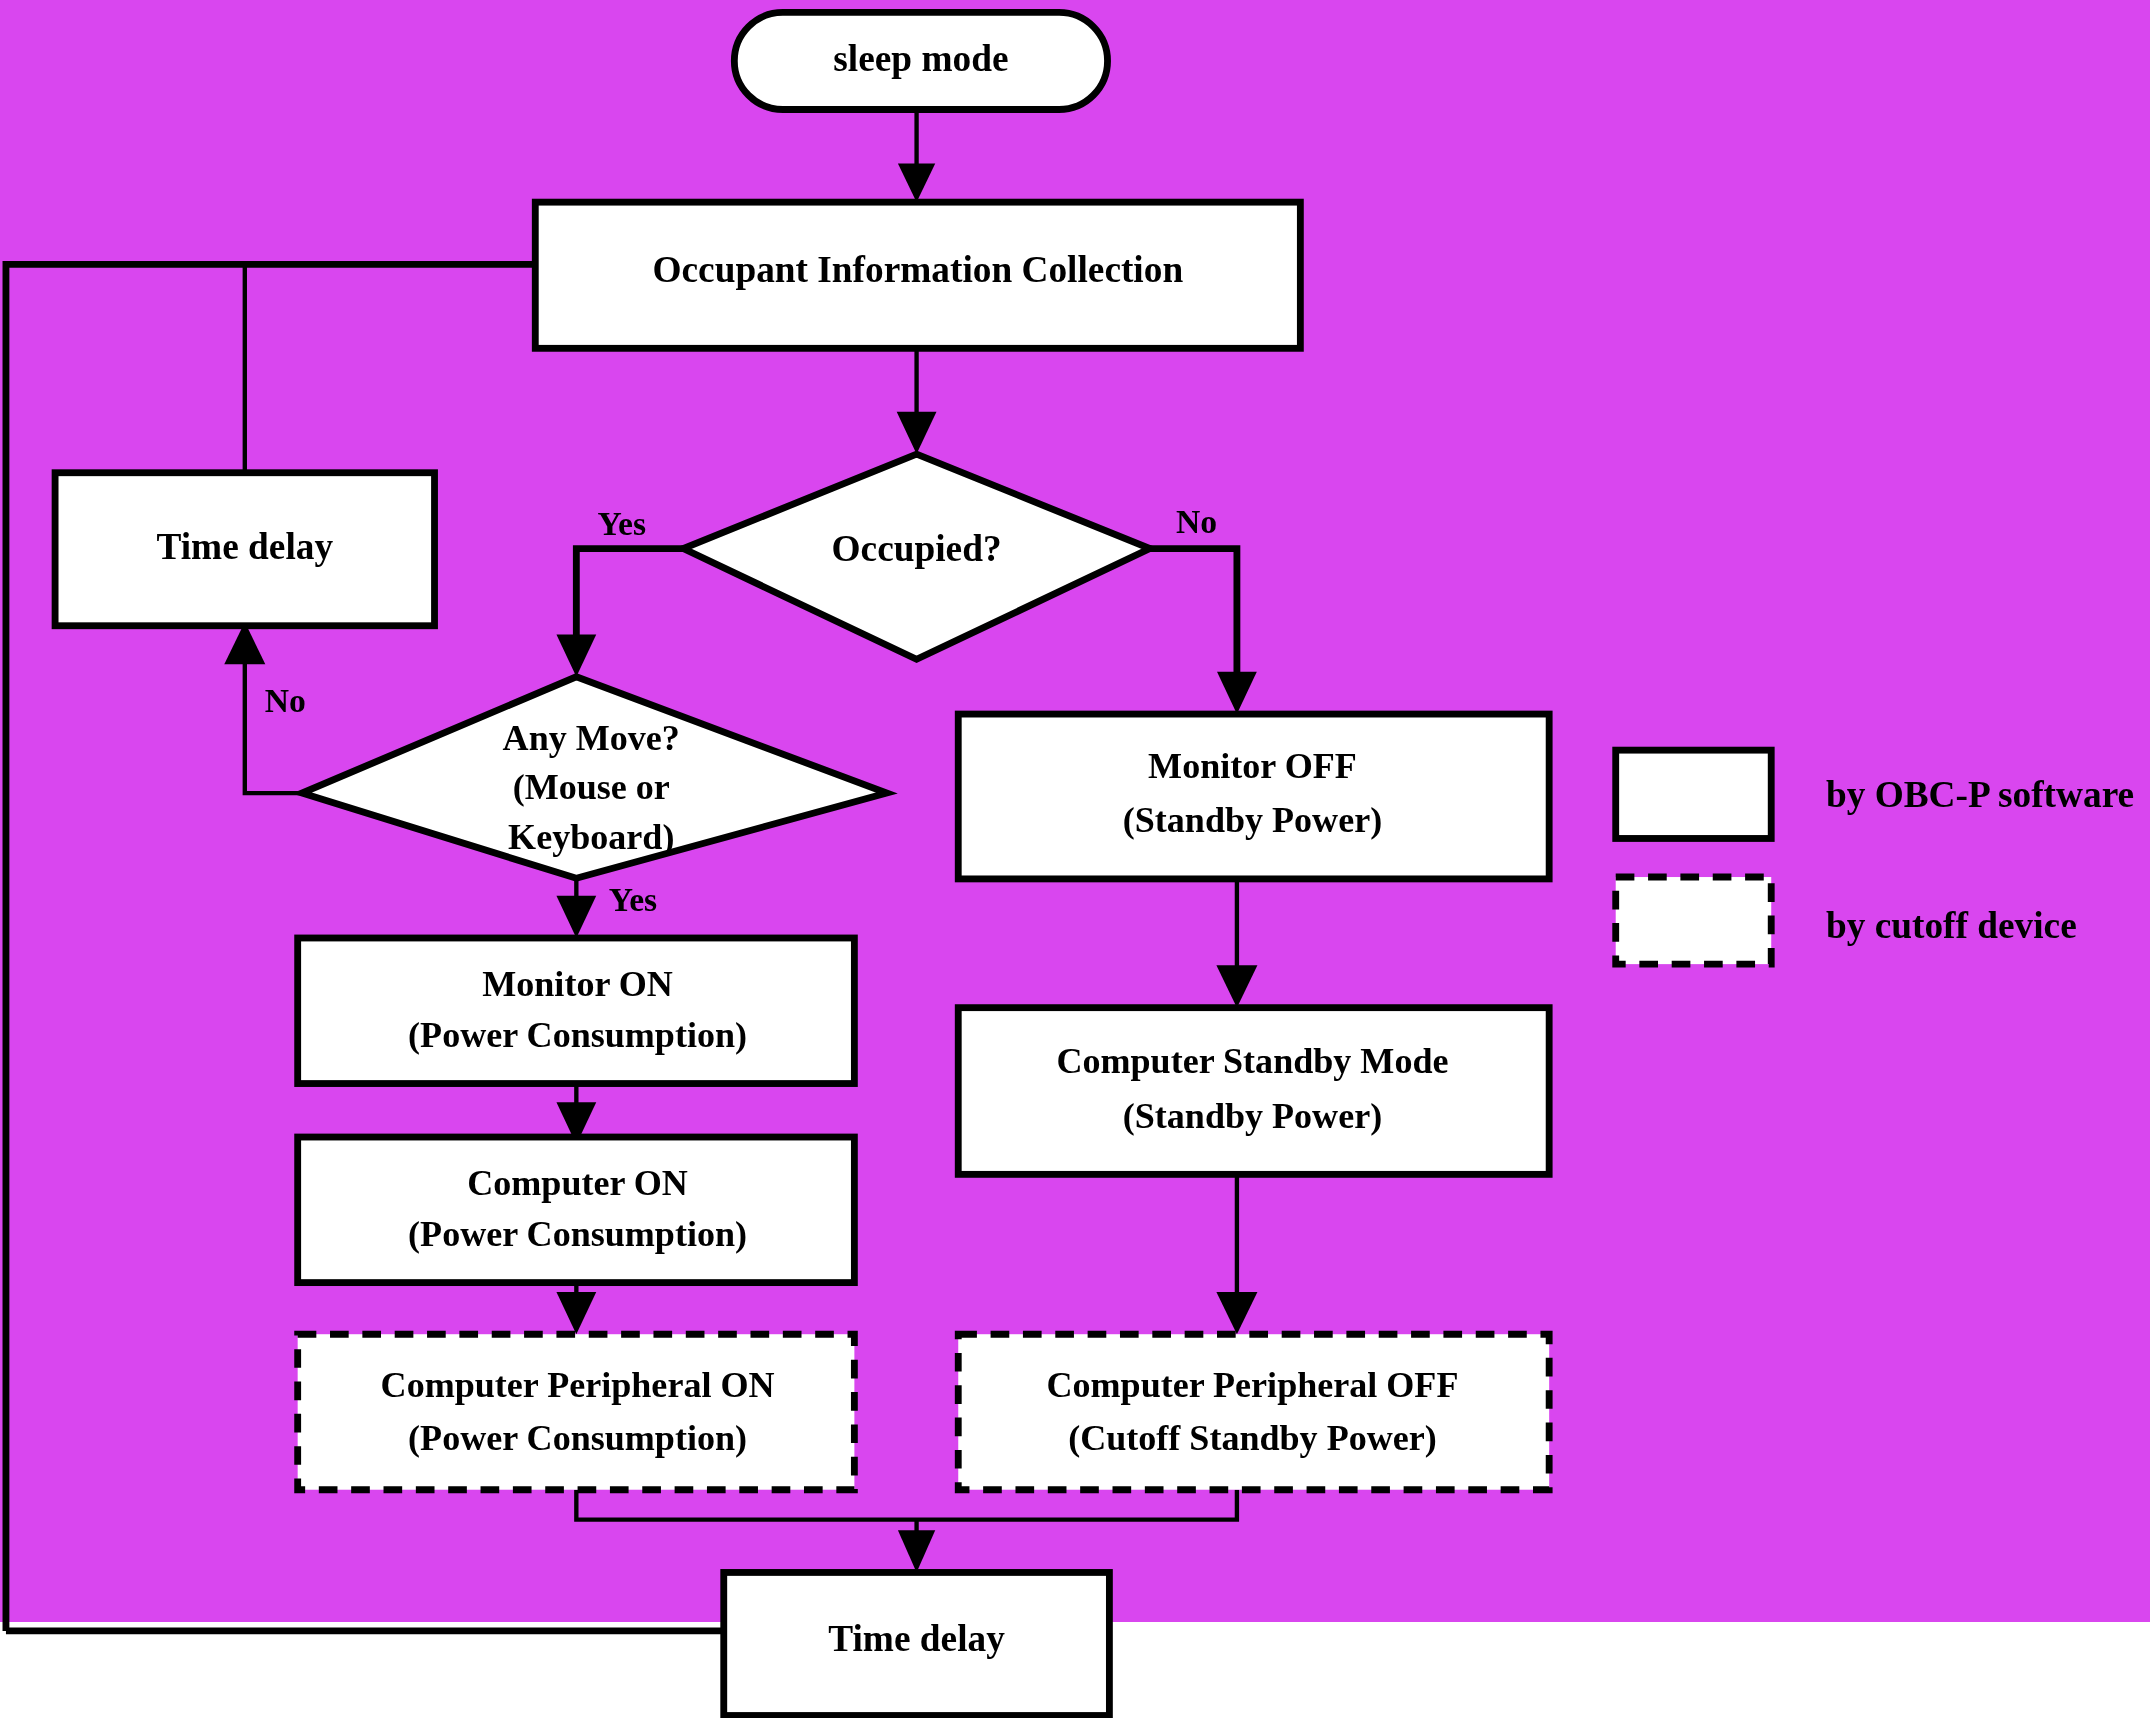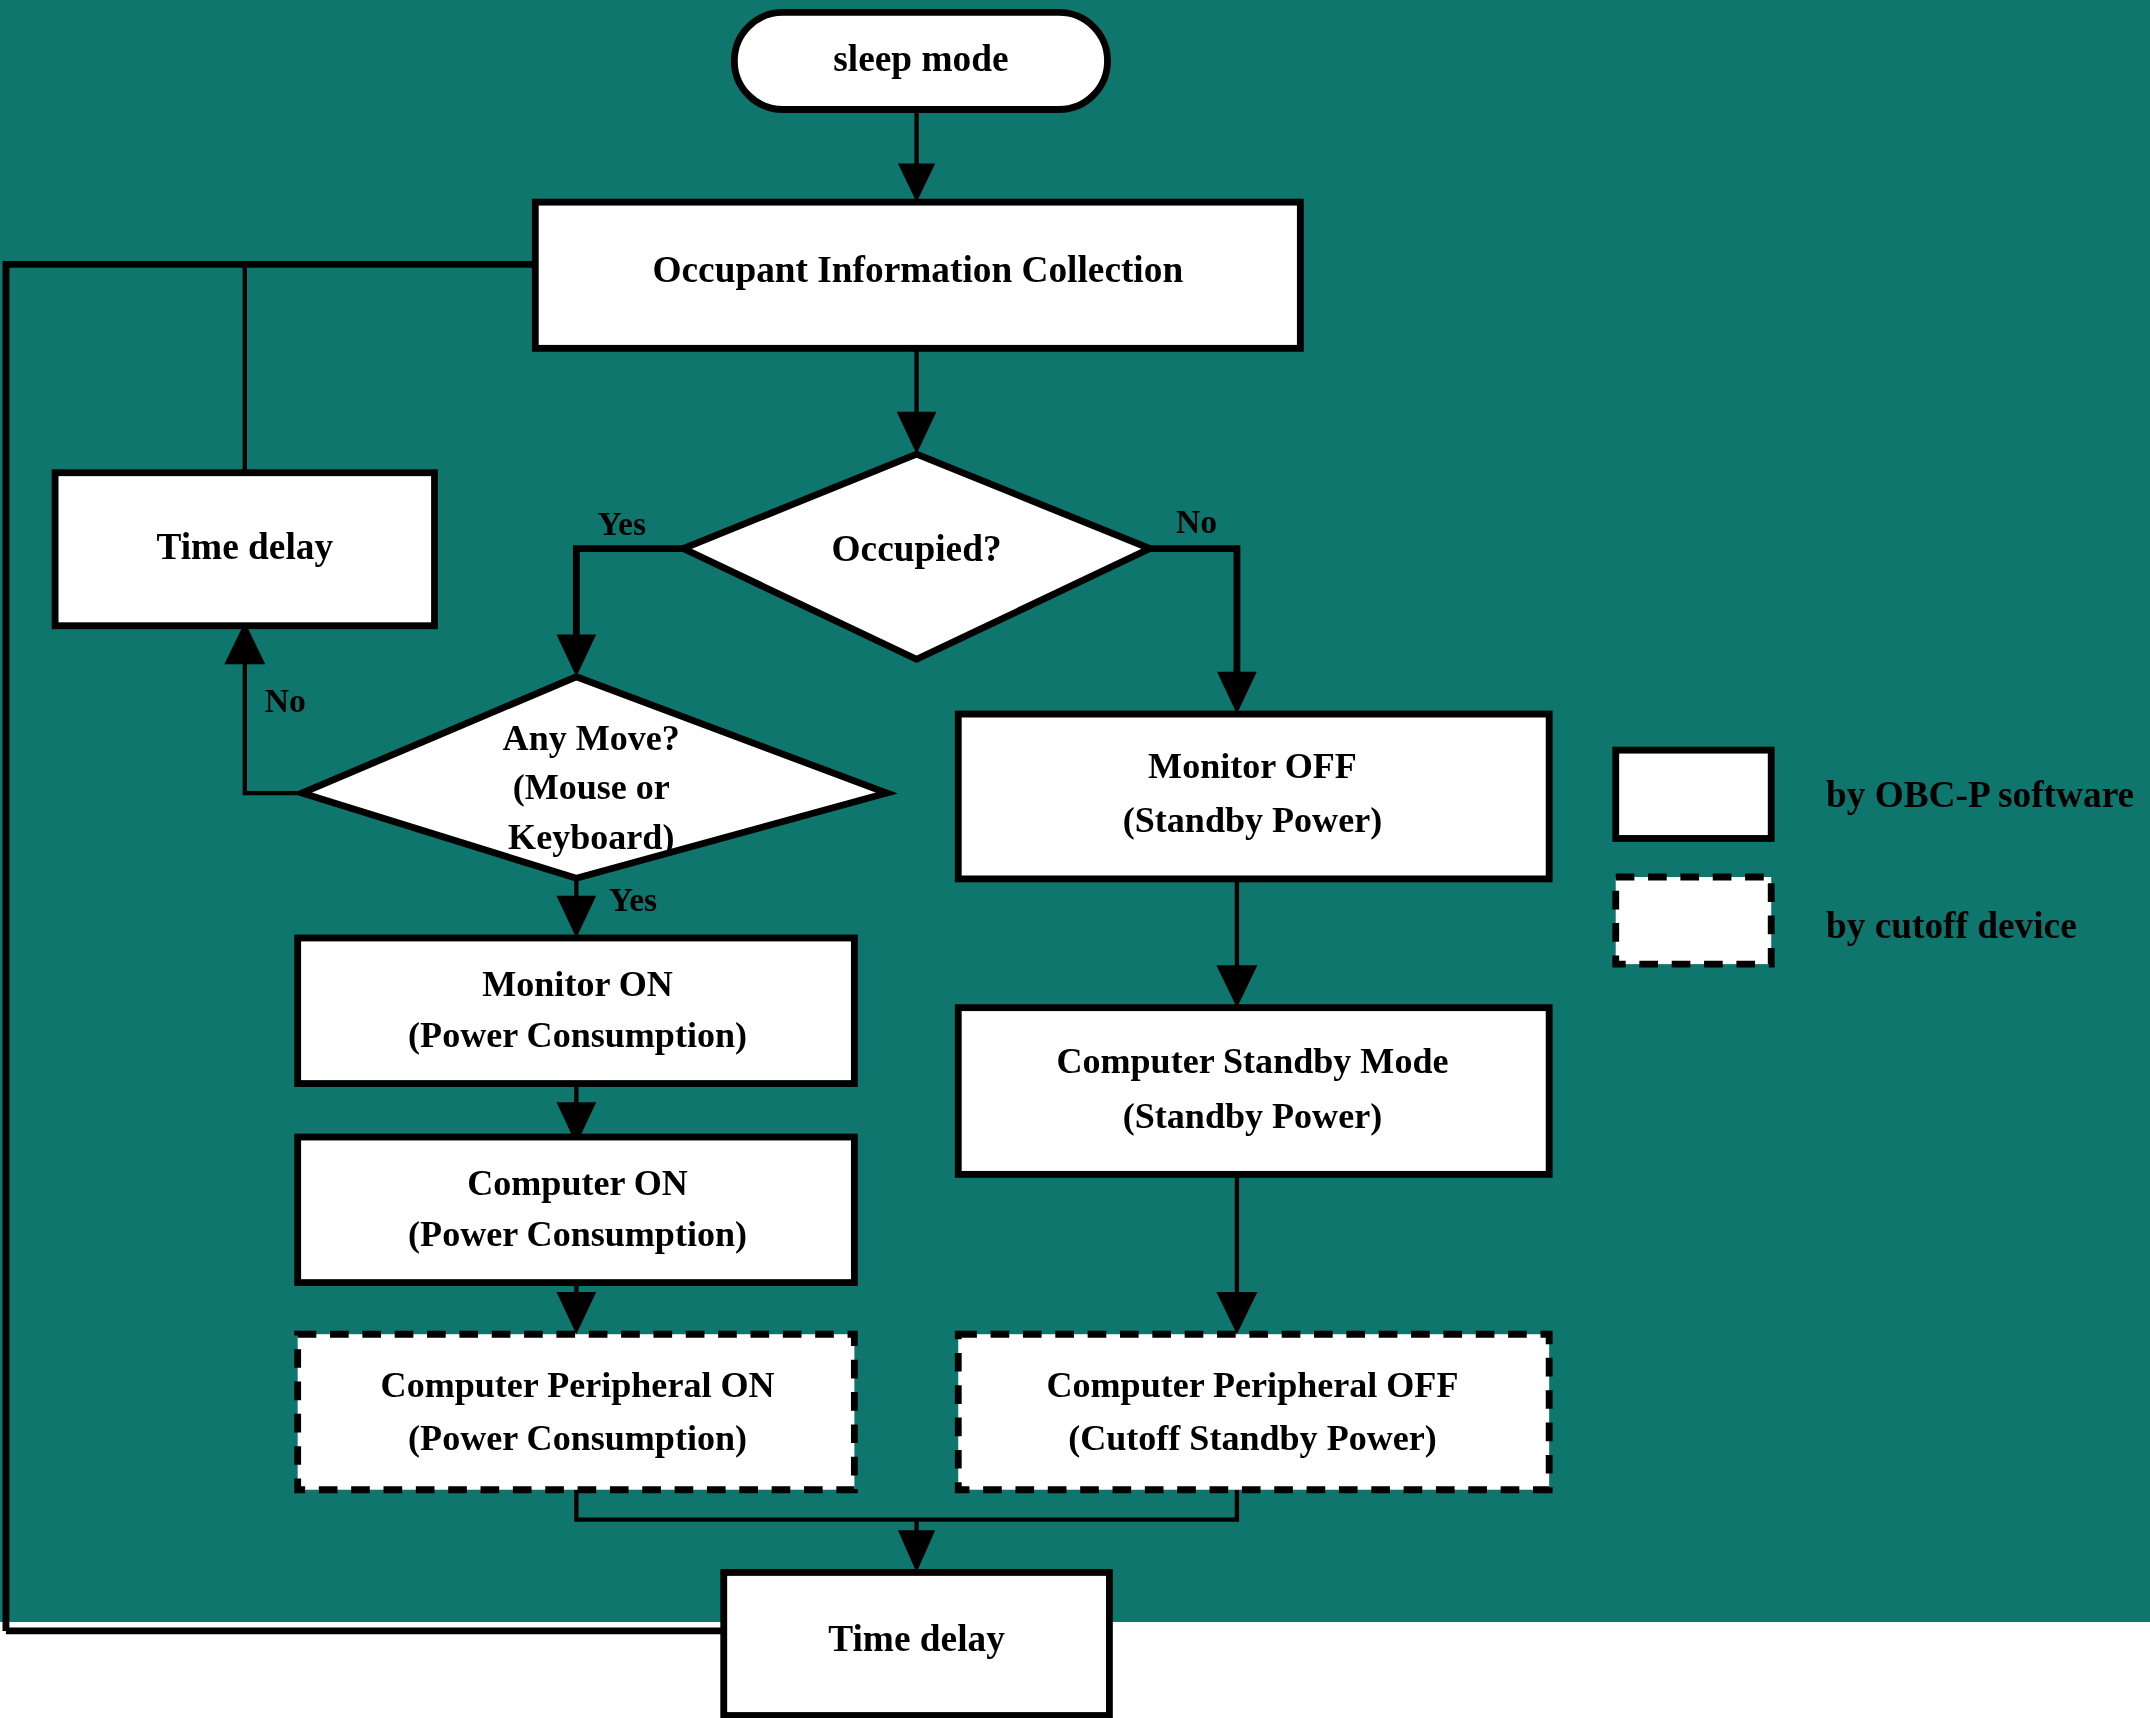--- a/index.html
+++ b/index.html
@@ -11,21 +11,21 @@
   body {
     width: 2151px;
     height: 1718px;
     overflow: hidden;
     font-family: "Liberation Serif", "DejaVu Serif", serif;
   }
   #flowchart-root {
     position: relative;
     width: 2151px;
     height: 1622px;
-    background: #0f766e;
+    background: #d946ef;
   }
   svg.diagram {
     position: absolute;
     top: 0;
     left: 0;
     width: 2151px;
     height: 1718px;
     display: block;
   }
   .node-text {

